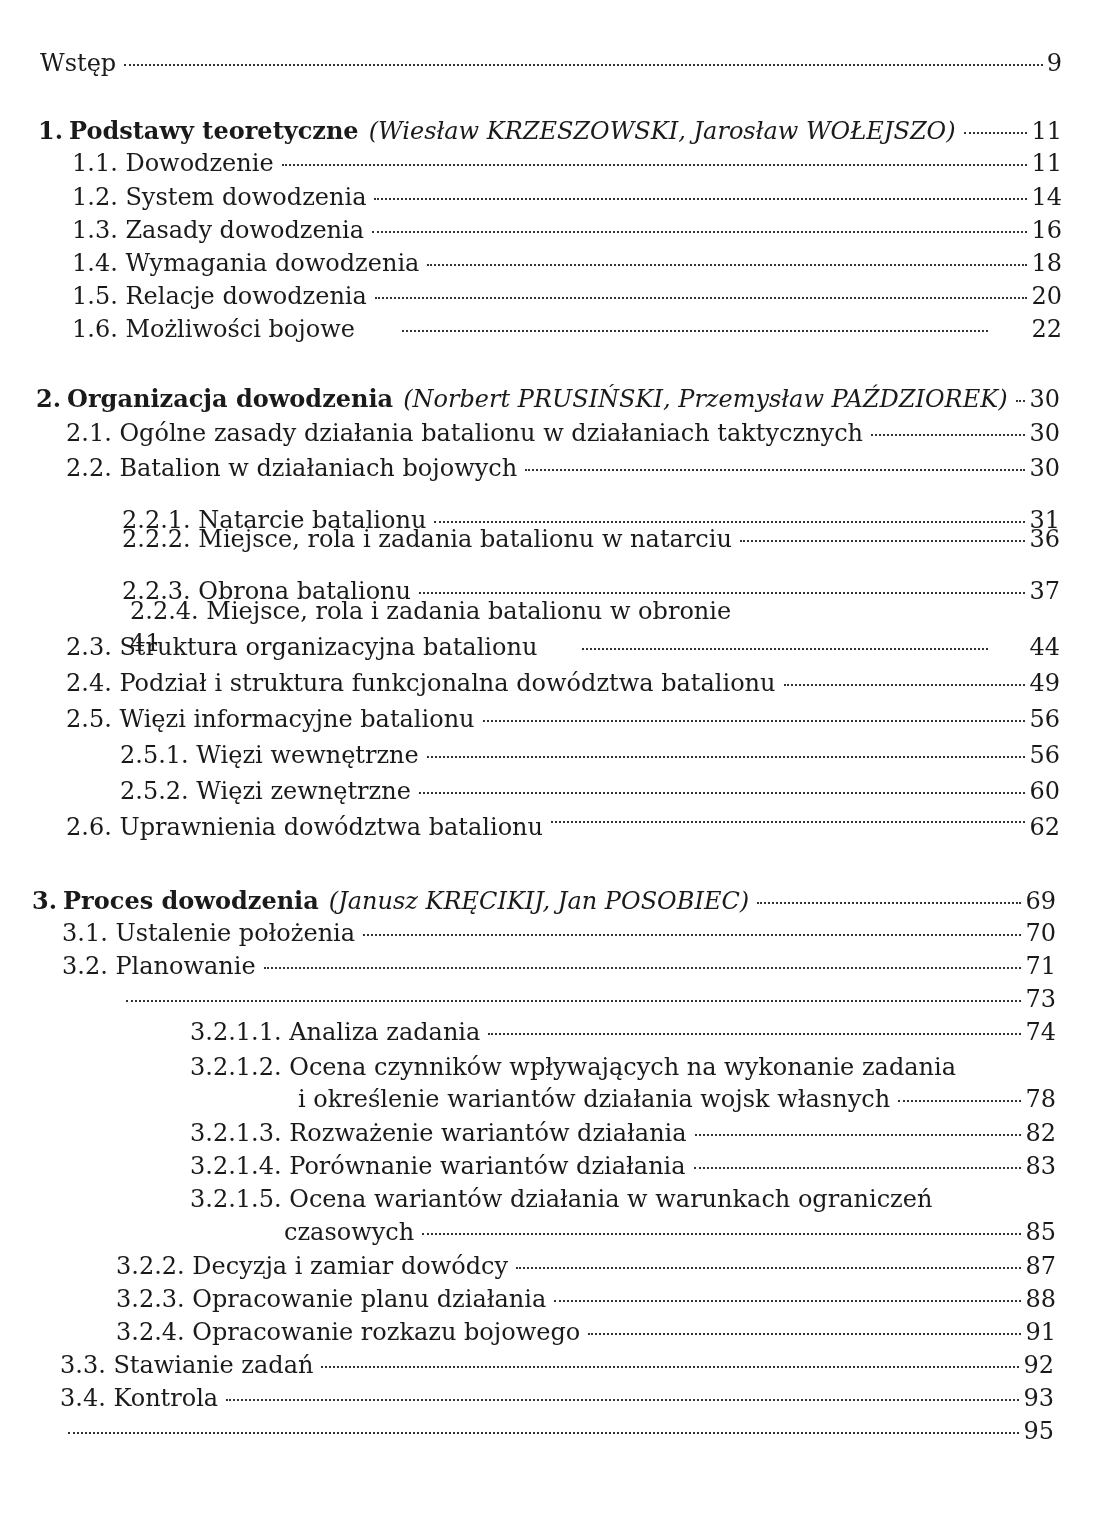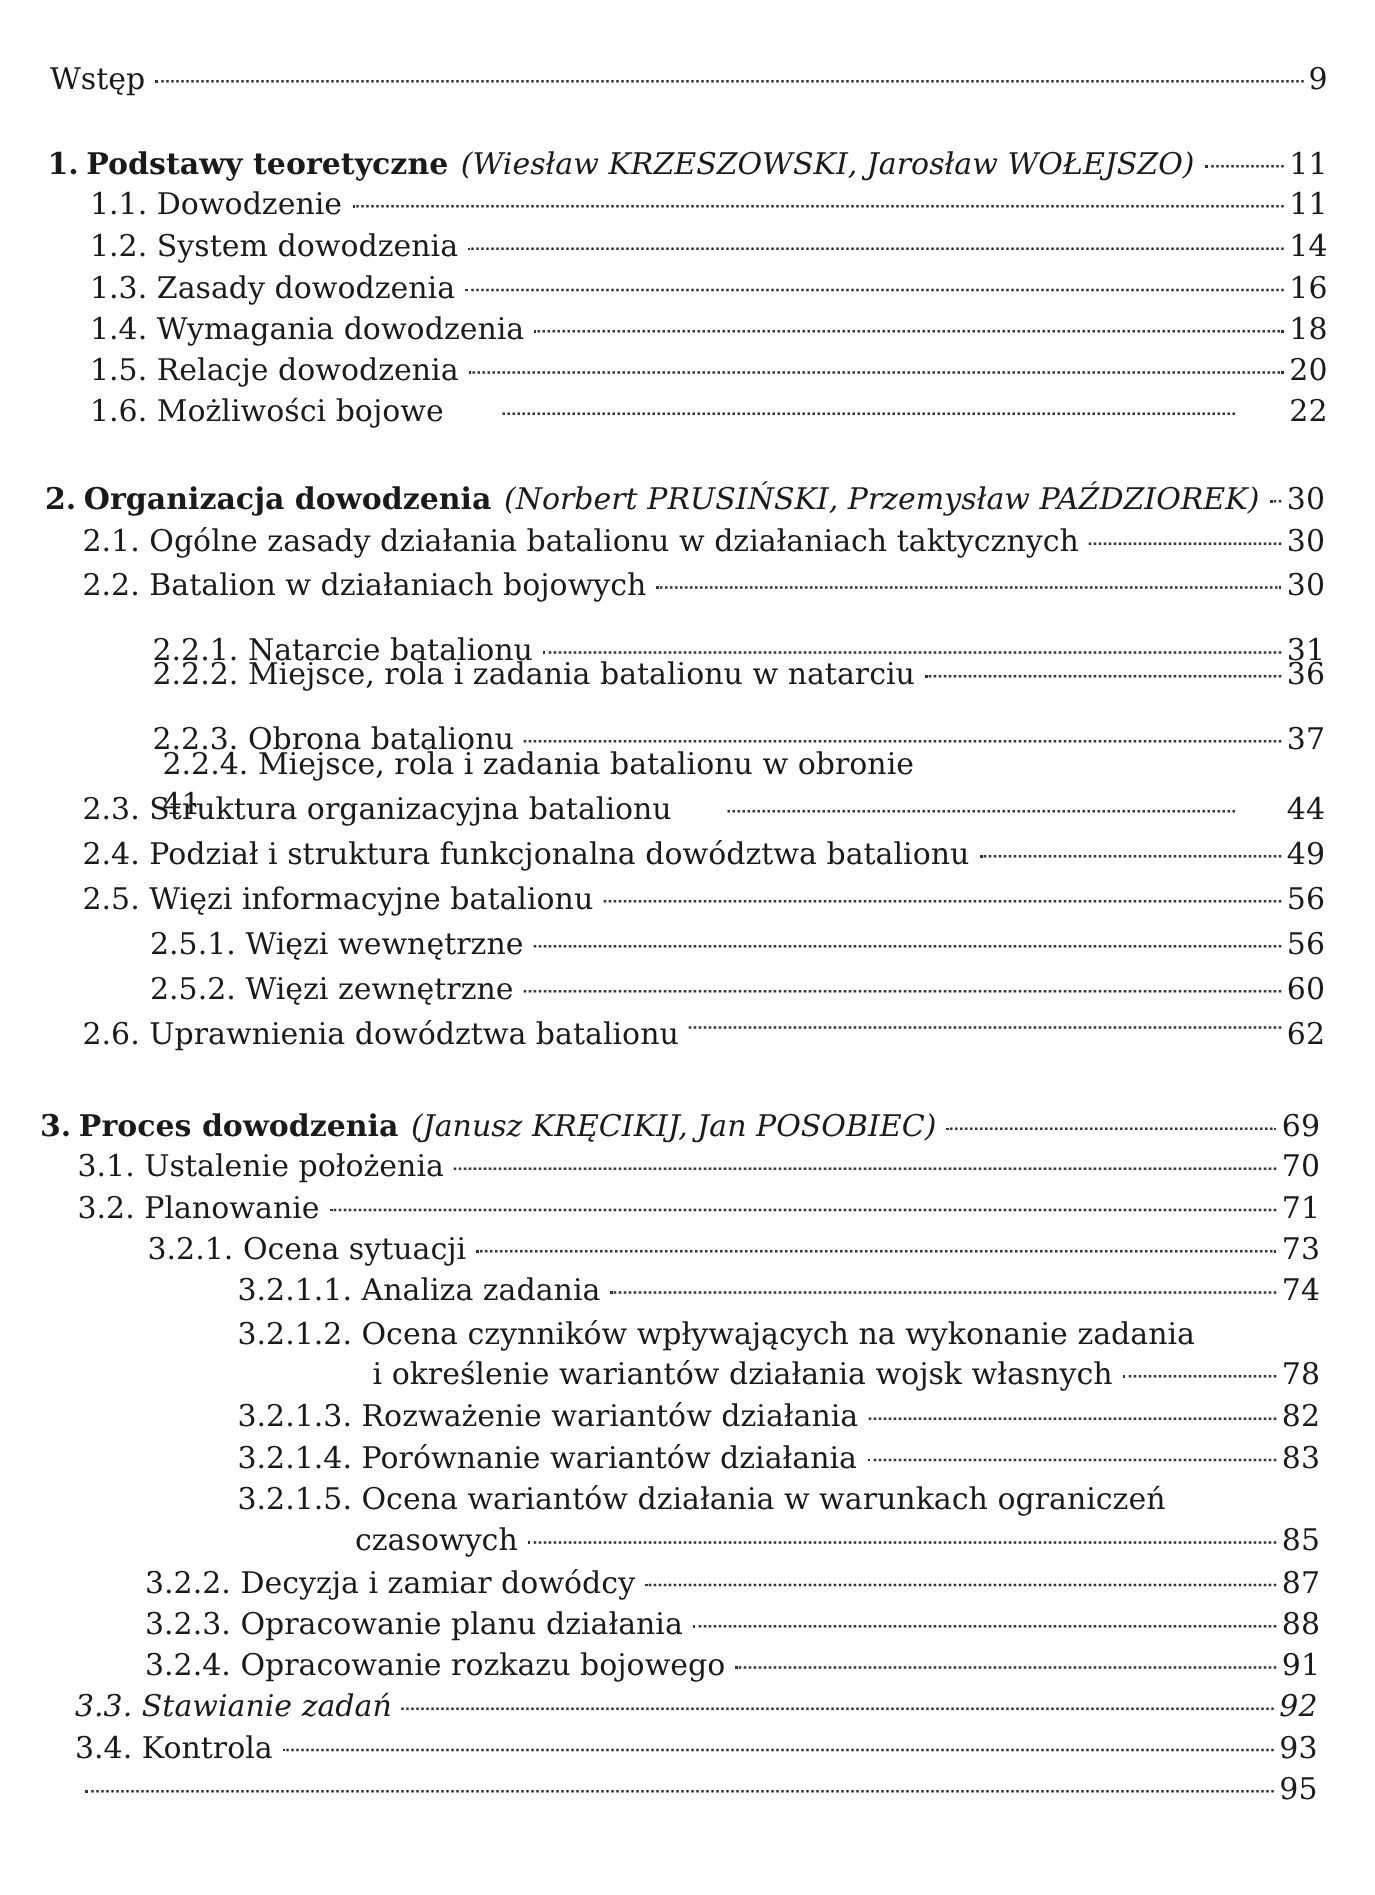--- a/index.html
+++ b/index.html
@@ -153,21 +153,20 @@
       <span class="title">3.1. Ustalenie położenia</span>
       <span class="leader"></span>
       <span class="page">70</span>
     </div>
   <div class="row" style="left:62px; right:44px; top:951px;">
       <span class="title">3.2. Planowanie</span>
       <span class="leader"></span>
       <span class="page">71</span>
     </div>
   <div class="row" style="left:118px; right:44px; top:984px;">
-      <span class="title">3.2.1. Ocena sytuacji</span>
       <span class="leader"></span>
       <span class="page">73</span>
     </div>
   <div class="row" style="left:190px; right:44px; top:1017px;">
       <span class="title">3.2.1.1. Analiza zadania</span>
       <span class="leader"></span>
       <span class="page">74</span>
     </div>
   <div class="line2" style="left:190px; top:1052px;">3.2.1.2. Ocena czynników wpływających na wykonanie zadania</div>
   <div class="row" style="left:298px; right:44px; top:1084px;">
@@ -199,21 +198,21 @@
   <div class="row" style="left:116px; right:44px; top:1284px;">
       <span class="title">3.2.3. Opracowanie planu działania</span>
       <span class="leader"></span>
       <span class="page">88</span>
     </div>
   <div class="row" style="left:116px; right:44px; top:1317px;">
       <span class="title">3.2.4. Opracowanie rozkazu bojowego</span>
       <span class="leader"></span>
       <span class="page">91</span>
     </div>
-  <div class="row" style="left:60px; right:46px; top:1350px;font-style:italic;">
+  <div class="row" style="left:60px; right:46px; top:1350px;">
       <span class="title">3.3. Stawianie zadań</span>
       <span class="leader"></span>
       <span class="page">92</span>
     </div>
   <div class="row" style="left:60px; right:46px; top:1383px;">
       <span class="title">3.4. Kontrola</span>
       <span class="leader"></span>
       <span class="page">93</span>
     </div>
   <div class="row" style="left:60px; right:46px; top:1416px;">

